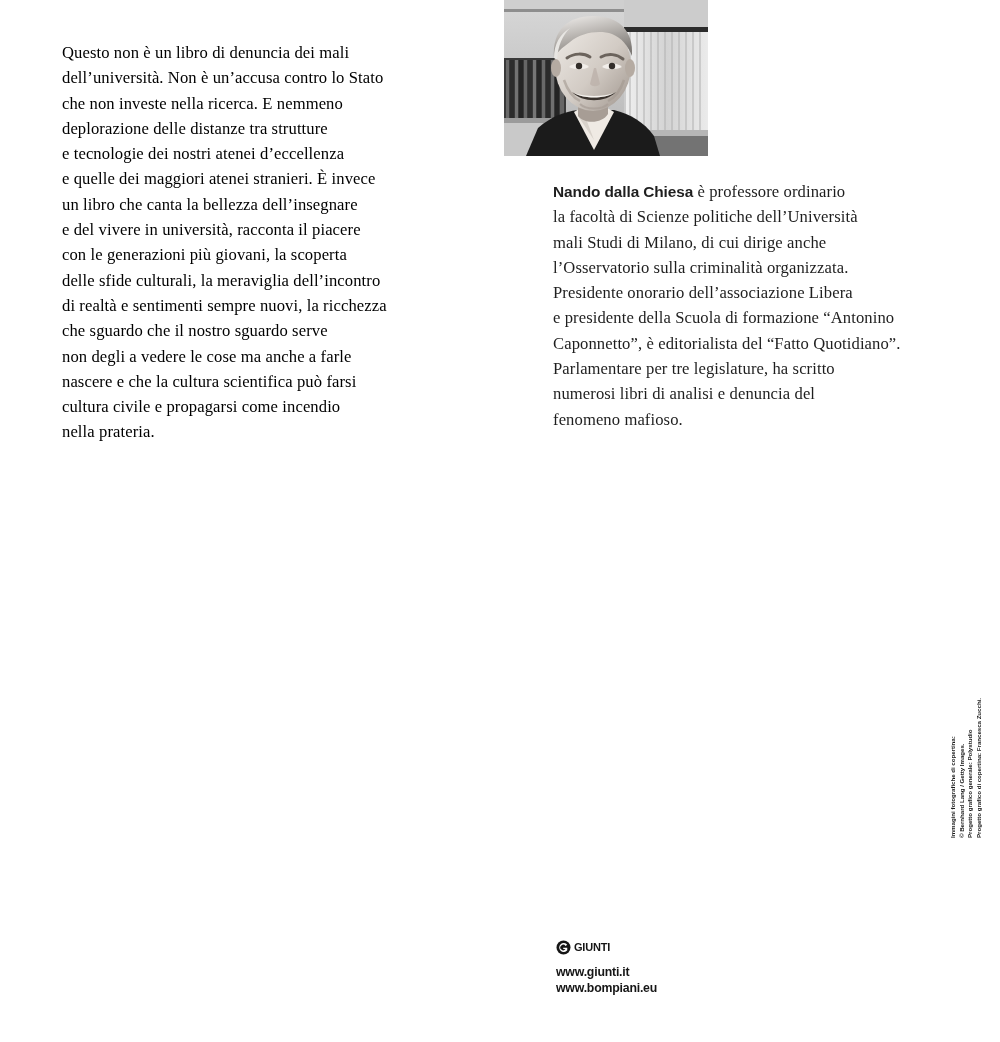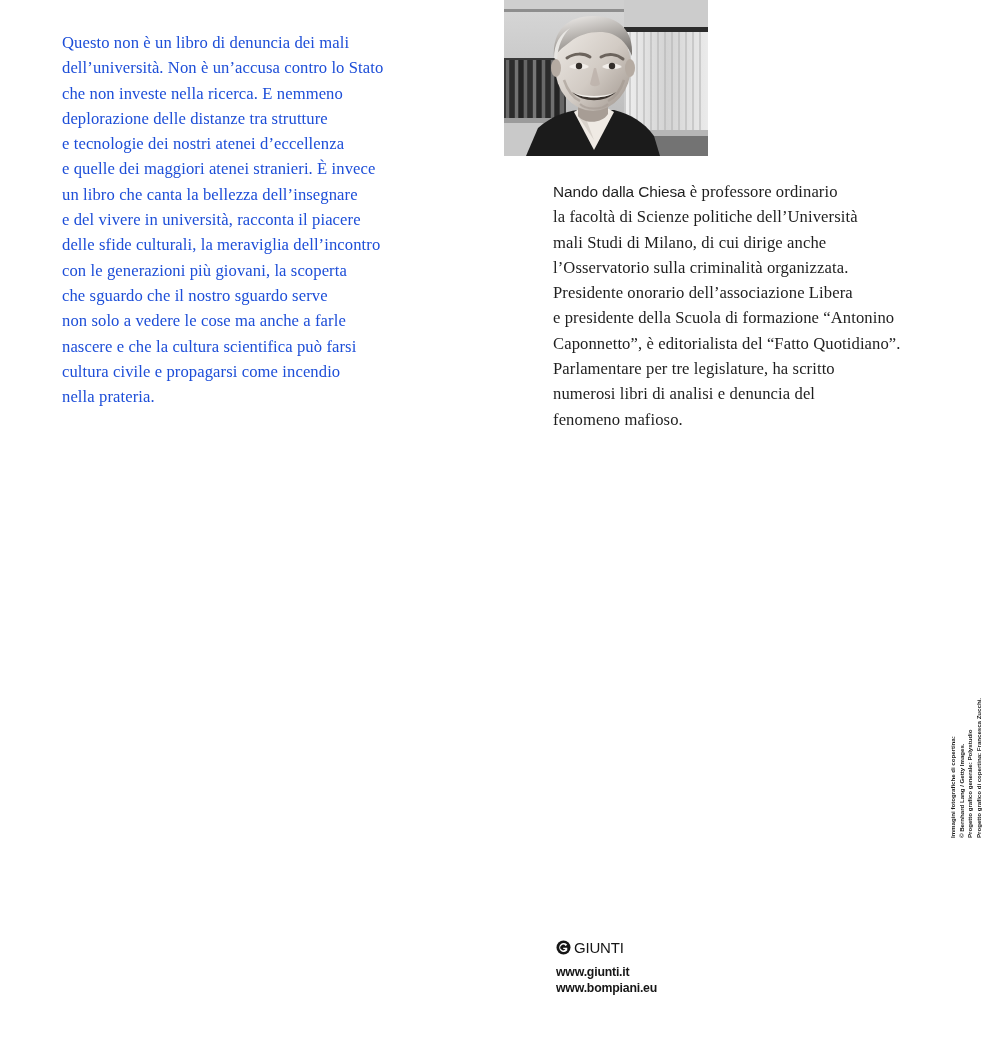--- a/index.html
+++ b/index.html
@@ -26,44 +26,44 @@
     height: 156px;
     overflow: hidden;
     background: #8d8d8d;
   }
   #author-photo svg { display: block; width: 100%; height: 100%; }
 
   
   #blurb {
     position: absolute;
     left: 62px;
-    top: 30px;
+    top: 40px;
     width: 400px;
     font-size: 16.6px;
     line-height: 25.3px;
     letter-spacing: 0.1px;
-    color: #1d4ed8;
+    color: #000000;
   }
   #blurb .ln { display: block; white-space: pre; }
 
   
   #author-bio {
     position: absolute;
     left: 553px;
     top: 179px;
     width: 410px;
     font-size: 16.6px;
     line-height: 25.3px;
     letter-spacing: 0.1px;
     color: #1e1e1e;
   }
   #author-bio .ln { display: block; white-space: pre; }
   #author-bio .author-name {
     font-family: "Liberation Sans", "DejaVu Sans", sans-serif;
-    font-weight: normal;
+    font-weight: bold;
     font-size: 15.4px;
     letter-spacing: -0.1px;
   }
 
   
   #publisher-block {
     position: absolute;
     left: 556px;
     top: 938px;
     width: 260px;
@@ -75,22 +75,22 @@
     height: 18px;
   }
   #giunti-mark {
     width: 15px;
     height: 15px;
     flex: 0 0 15px;
   }
   #giunti-mark svg { display: block; width: 15px; height: 15px; }
   #giunti-wordmark {
     font-family: "Liberation Sans", "DejaVu Sans", sans-serif;
-    font-weight: normal;
-    font-size: 15px;
+    font-weight: bold;
+    font-size: 11px;
     letter-spacing: -0.2px;
     color: #161616;
     line-height: 15px;
   }
   #publisher-urls {
     margin-top: 9px;
     font-family: "Liberation Sans", "DejaVu Sans", sans-serif;
     font-weight: bold;
     font-size: 12.3px;
     line-height: 15.5px;
@@ -231,24 +231,25 @@
 
 <div id="blurb">
   <span class="ln">Questo non è un libro di denuncia dei mali</span>
   <span class="ln">dell’università. Non è un’accusa contro lo Stato</span>
   <span class="ln">che non investe nella ricerca. E nemmeno</span>
   <span class="ln">deplorazione delle distanze tra strutture</span>
   <span class="ln">e tecnologie dei nostri atenei d’eccellenza</span>
   <span class="ln">e quelle dei maggiori atenei stranieri. È invece</span>
   <span class="ln">un libro che canta la bellezza dell’insegnare</span>
   <span class="ln">e del vivere in università, racconta il piacere</span>
+  <span class="ln">con le generazioni più giovani, la scoperta</span>
   <span class="ln">delle sfide culturali, la meraviglia dell’incontro</span>
-  <span class="ln">con le generazioni più giovani, la scoperta</span>
+  <span class="ln">di realtà e sentimenti sempre nuovi, la ricchezza</span>
   <span class="ln">che sguardo che il nostro sguardo serve</span>
-  <span class="ln">non solo a vedere le cose ma anche a farle</span>
+  <span class="ln">non degli a vedere le cose ma anche a farle</span>
   <span class="ln">nascere e che la cultura scientifica può farsi</span>
   <span class="ln">cultura civile e propagarsi come incendio</span>
   <span class="ln">nella prateria.</span>
 </div>
 
 <div id="author-bio">
   <span class="ln"><span class="author-name">Nando dalla Chiesa</span><span> è professore ordinario</span></span>
   <span class="ln">la facoltà di Scienze politiche dell’Università</span>
   <span class="ln">mali Studi di Milano, di cui dirige anche</span>
   <span class="ln">l’Osservatorio sulla criminalità organizzata.</span>

